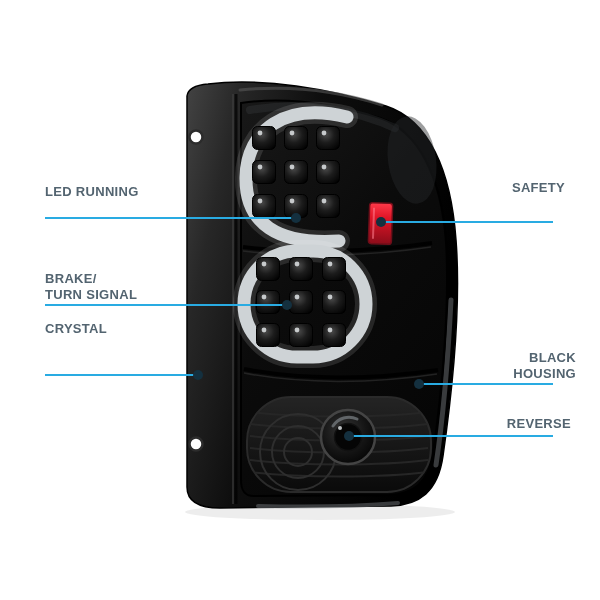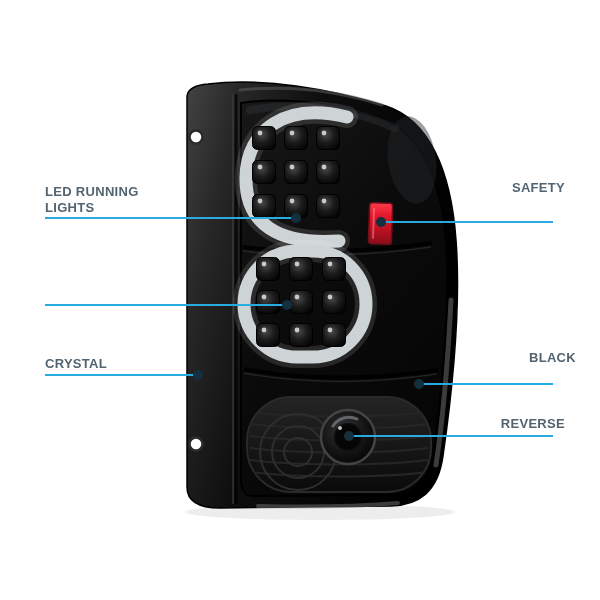--- a/index.html
+++ b/index.html
@@ -174,45 +174,49 @@
         <circle cx="348" cy="437" r="27" fill="url(#gProj)" stroke="#444" stroke-width="2.5"></circle>
         <circle cx="348" cy="437" r="13.5" fill="#050505" stroke="#111" stroke-width="1.5"></circle>
         <path d="M 333,426 A 19,19 0 0 1 357,419" stroke="#777c80" stroke-width="3" fill="none" stroke-linecap="round" opacity="0.75"></path>
         <circle cx="340" cy="428" r="2" fill="#cfd3d5" opacity="0.9"></circle>
       </g>
     </g>
   </svg>
 
   <div class="callout-label" style="left:45px;top:184px;">
     <div>LED RUNNING</div>
-    <div>LIGHTS</div>
   </div>
   <div class="cline" style="left:45px;top:217px;width:251px;"></div>
   <div class="cdot" style="left:291px;top:213px;"></div>
 
+  <div class="callout-label" style="left:45px;top:271px;">
+    <div>BRAKE/</div>
+    <div>TURN SIGNAL</div>
+  </div>
   <div class="cline" style="left:45px;top:304px;width:242px;"></div>
   <div class="cdot" style="left:282px;top:300px;"></div>
 
-  <div class="callout-label" style="left:45px;top:356px;">
+  <div class="callout-label" style="left:45px;top:321px;">
     <div>CRYSTAL</div>
   </div>
   <div class="cline" style="left:45px;top:374px;width:153px;"></div>
   <div class="cdot" style="left:193px;top:370px;"></div>
 
   <div class="callout-label right" style="right:47px;top:180px;">
     <div>SAFETY</div>
   </div>
   <div class="cline" style="left:381px;top:221px;width:172px;"></div>
   <div class="cdot" style="left:376px;top:217px;"></div>
 
   <div class="callout-label right" style="right:36px;top:350px;">
     <div>BLACK</div>
+    <div>HOUSING</div>
   </div>
   <div class="cline" style="left:419px;top:383px;width:134px;"></div>
   <div class="cdot" style="left:414px;top:379px;"></div>
 
-  <div class="callout-label right" style="right:47px;top:416px;">
+  <div class="callout-label right" style="right:41px;top:416px;">
     <div>REVERSE</div>
   </div>
   <div class="cline" style="left:349px;top:435px;width:204px;"></div>
   <div class="cdot" style="left:344px;top:431px;"></div>
 
 </div>
 
 </body></html>

